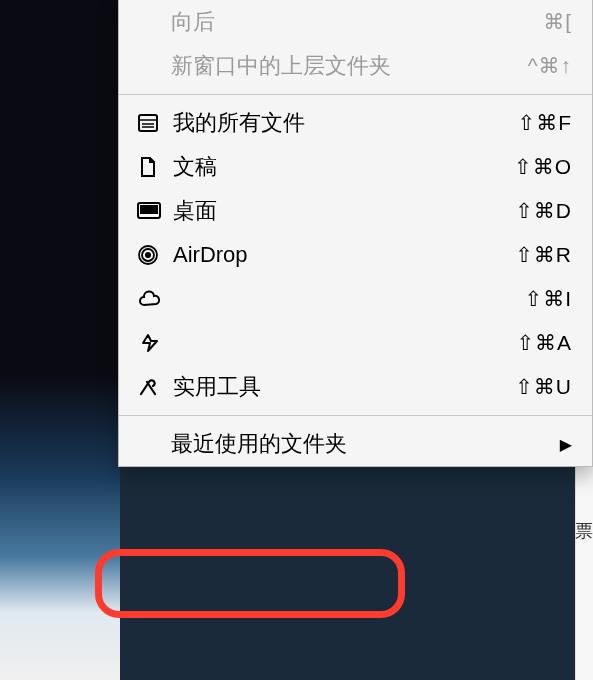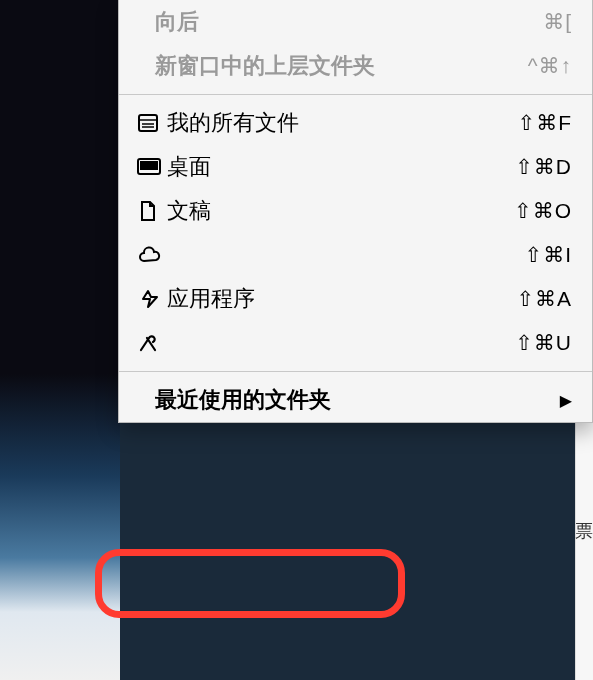--- a/index.html
+++ b/index.html
@@ -48,43 +48,42 @@
       color: #9a9a9a;
     }
     .icon-box {
       width: 30px;
       display: flex;
       align-items: center;
       justify-content: flex-start;
     }
     .label {
       flex: 0 0 auto;
-      margin-left: 0;
+      margin-left: 6px;
     }
     .spacer {
       flex: 1;
     }
     .shortcut {
       font-size: 21px;
       color: #000;
       letter-spacing: 1px;
       white-space: nowrap;
     }
     .submenu-arrow {
       margin-left: 12px;
       font-size: 16px;
     }
     .separator {
       height: 1px;
       background: #c8c8c8;
       margin: 6px 0;
     }
     .no-icon-item .label {
-      margin-left: 18px;
-      font-weight: bold;
+      margin-left: 34px;
     }
     .highlight-box {
       position: absolute;
       border: 7px solid #ff3b30;
       border-radius: 24px;
       pointer-events: none;
       left: 95px;
       top: 549px;
       width: 310px;
       height: 69px;
@@ -145,75 +144,87 @@
           <line x1="5" y1="15" x2="17" y2="15" stroke="#000" stroke-width="1.5"></line>
         </svg>
     </span>
     <span class="label">我的所有文件</span>
     <span class="spacer"></span>
     <span class="shortcut">⇧⌘F</span>
   </div>
 
   <div class="menu-item">
     <span class="icon-box">
+      <svg width="22" height="22" viewBox="0 0 22 22">
+          <path d="M5 2 h8 l4 4 v14 h-12 z" fill="none" stroke="#000" stroke-width="2"></path>
+          <path d="M13 2 v4 h4" fill="none" stroke="#000" stroke-width="2"></path>
+        </svg>
+    </span>
+    <span class="label">文稿</span>
+    <span class="spacer"></span>
+    <span class="shortcut">⇧⌘O</span>
+  </div>
+
+  <div class="menu-item">
+    <span class="icon-box">
       <svg width="24" height="20" viewBox="0 0 24 20">
           <rect x="1" y="2" width="22" height="15" rx="2" fill="none" stroke="#000" stroke-width="2"></rect>
           <rect x="3" y="4" width="18" height="9" fill="#000"></rect>
         </svg>
     </span>
     <span class="label">桌面</span>
     <span class="spacer"></span>
     <span class="shortcut">⇧⌘D</span>
   </div>
 
-  <div class="menu-item">
-    <span class="icon-box">
-      <svg width="22" height="22" viewBox="0 0 22 22">
-          <path d="M5 2 h8 l4 4 v14 h-12 z" fill="none" stroke="#000" stroke-width="2"></path>
-          <path d="M13 2 v4 h4" fill="none" stroke="#000" stroke-width="2"></path>
-        </svg>
-    </span>
-    <span class="label">文稿</span>
-    <span class="spacer"></span>
-    <span class="shortcut">⇧⌘O</span>
-  </div>
-
-
-
-
+
+
+
+  <div class="menu-item">
+    <span class="icon-box">
+      <svg width="22" height="22" viewBox="0 0 22 22">
+          <circle cx="11" cy="11" r="3" fill="#000"></circle>
+          <circle cx="11" cy="11" r="6" fill="none" stroke="#000" stroke-width="1.8"></circle>
+          <circle cx="11" cy="11" r="9" fill="none" stroke="#000" stroke-width="1.8"></circle>
+        </svg>
+    </span>
+    <span class="label">AirDrop</span>
+    <span class="spacer"></span>
+    <span class="shortcut">⇧⌘R</span>
+  </div>
 
 
   <div class="menu-item">
     <span class="icon-box">
       <svg width="24" height="18" viewBox="0 0 24 18">
           <path d="M7 15 a4 4 0 0 1 0 -8 a5 5 0 0 1 10 -1 a4 4 0 0 1 2 8 z" fill="none" stroke="#000" stroke-width="2"></path>
         </svg>
     </span>
     <span class="spacer"></span>
     <span class="shortcut">⇧⌘I</span>
   </div>
 
   <div class="menu-item">
     <span class="icon-box">
       <svg width="22" height="22" viewBox="0 0 22 22">
           <path d="M11 3 L14 9 L20 9 L11 19 L13 11 L6 11 Z" fill="none" stroke="#000" stroke-width="2" stroke-linejoin="round"></path>
         </svg>
     </span>
-    <span class="label">应用程序</span>
     <span class="spacer"></span>
     <span class="shortcut">⇧⌘A</span>
   </div>
 
   <div class="menu-item">
     <span class="icon-box">
       <svg width="24" height="22" viewBox="0 0 24 22">
           <path d="M4 18 L12 6 M12 6 a3 3 0 1 1 4 4" fill="none" stroke="#000" stroke-width="2.2" stroke-linecap="round"></path>
           <path d="M18 18 L10 6" fill="none" stroke="#000" stroke-width="2.2" stroke-linecap="round"></path>
         </svg>
     </span>
+    <span class="label">实用工具</span>
     <span class="spacer"></span>
     <span class="shortcut">⇧⌘U</span>
   </div>
 
   <div class="separator"></div>
 
   <div class="menu-item no-icon-item">
     <span class="label">最近使用的文件夹</span>
     <span class="spacer"></span>
     <span class="submenu-arrow">▶</span>

